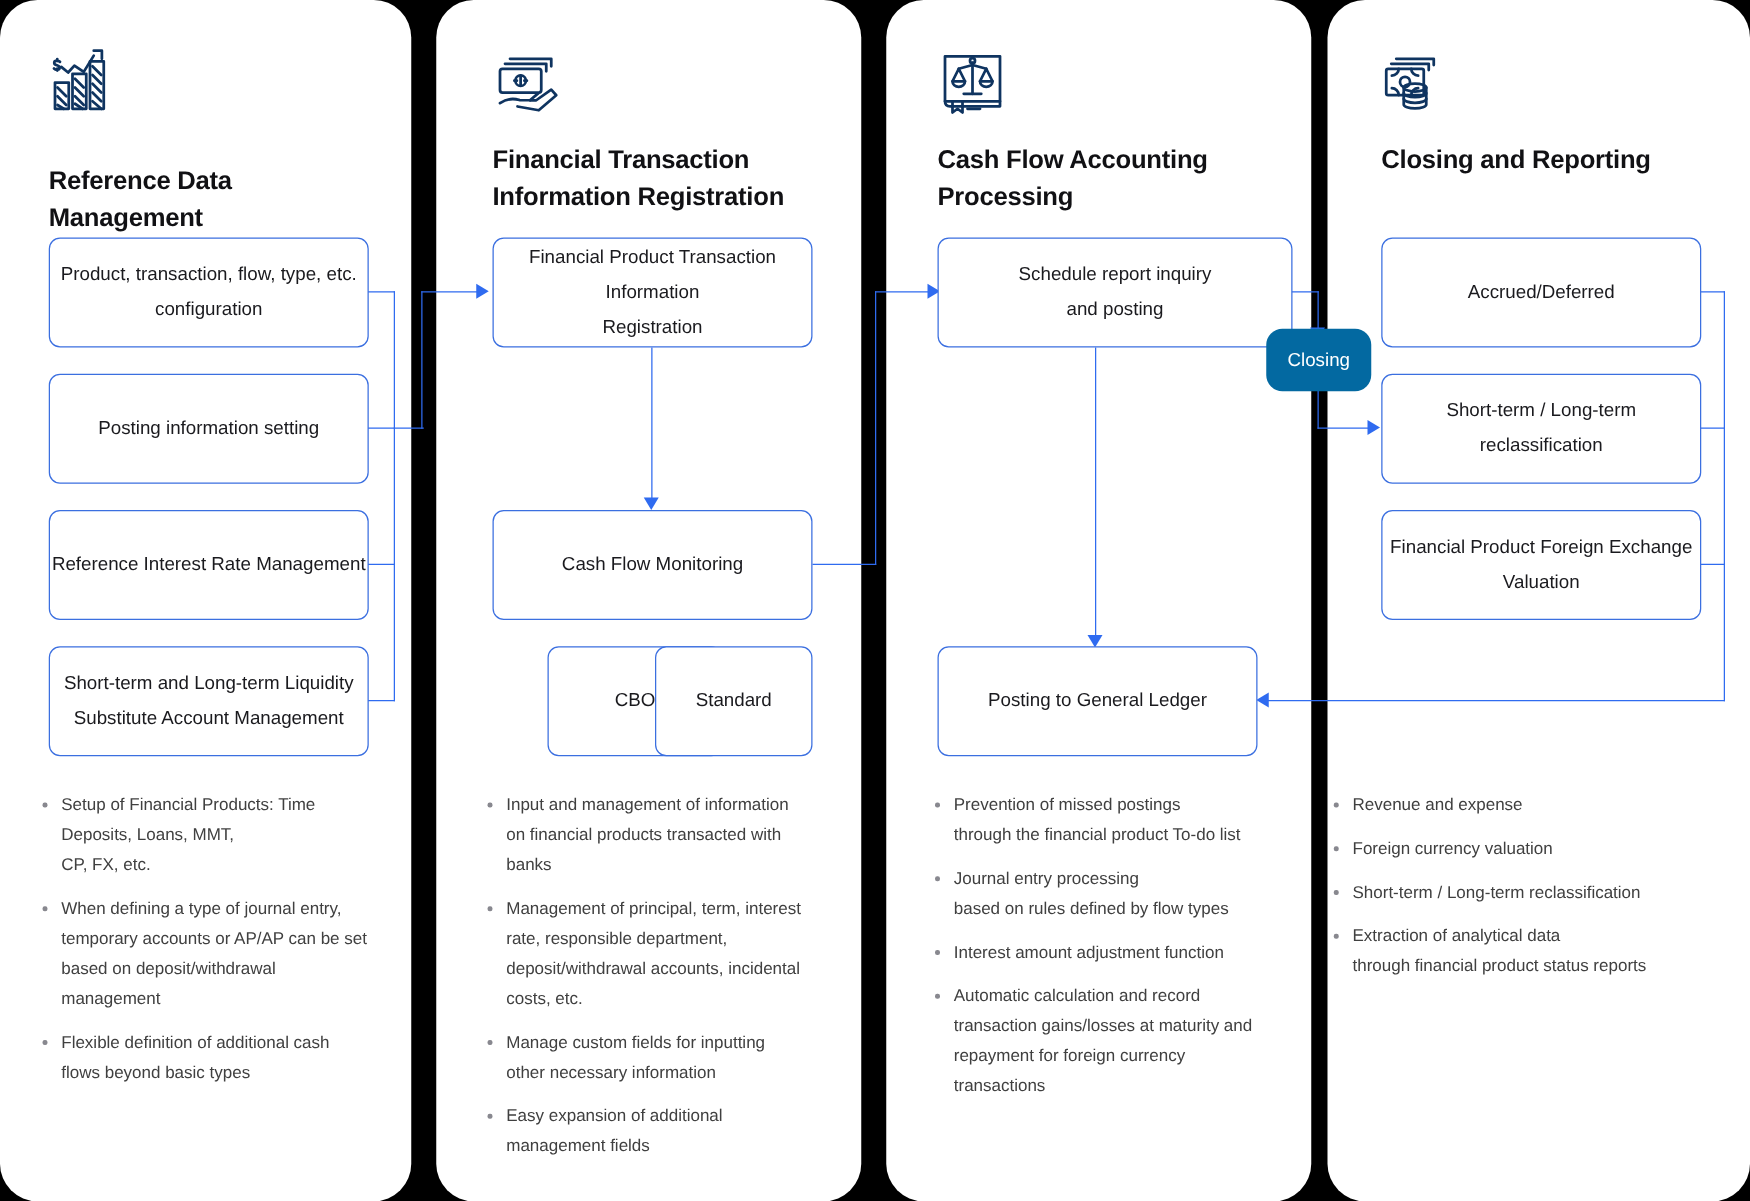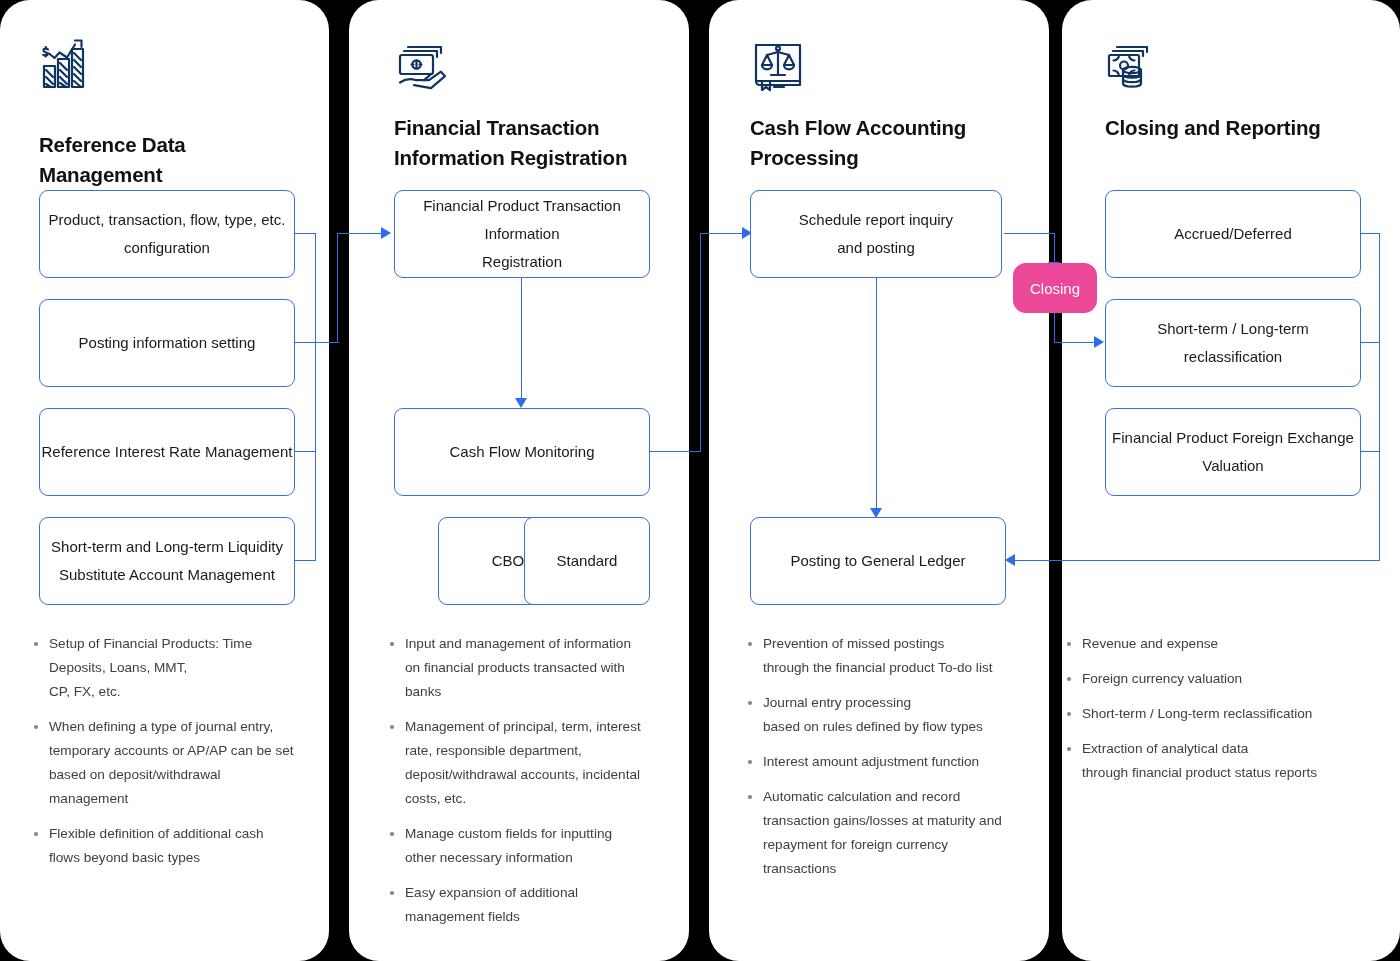--- a/index.html
+++ b/index.html
@@ -95,21 +95,21 @@
     border-left: 6px solid transparent;
     border-right: 6px solid transparent;
     border-top: 10px solid #2f6bf0;
   }
 
   
   #closing-badge {
     position: absolute;
     left: 1013px; top: 263px;
     width: 84px; height: 50px;
-    background: #ec4899;
+    background: #0369a1;
     border-radius: 13px;
     color: #ffffff;
     font-size: 15px;
     font-weight: 500;
     display: flex;
     align-items: center;
     justify-content: center;
     z-index: 6;
   }
 </style>
@@ -200,21 +200,21 @@
         <path d="M17 18l-5 10h10zM39 18l-5 10h10z"></path>
         <path d="M12 28c0 2.6 2.2 4.4 5 4.4s5-1.8 5-4.4M34 28c0 2.6 2.2 4.4 5 4.4s5-1.8 5-4.4"></path>
         <path d="M21 38h14"></path>
         <path d="M12 44v9l4-3 4 3v-9"></path>
         <path d="M24 50h10"></path>
       </svg>
     </div>
     <div class="col-title" style="left:41px; top:113px; width:280px;">Cash Flow Accounting
 Processing</div>
 
-    <div class="pbox" style="left:41px; top:190px; width:252px; height:88px;">Schedule report inquiry
+    <div class="pbox" style="left:41px; top:190px; width:284px; height:88px;">Schedule report inquiry
 and posting</div>
     <div class="pbox" style="left:41px; top:517px; width:256px; height:88px;">Posting to General Ledger</div>
 
     <div class="blist" style="left:35px; top:632px; width:285px;">
       <div class="bitem">Prevention of missed postings
 through the financial product To-do list</div>
       <div class="bitem">Journal entry processing
 based on rules defined by flow types</div>
       <div class="bitem">Interest amount adjustment function</div>
       <div class="bitem">Automatic calculation and record

